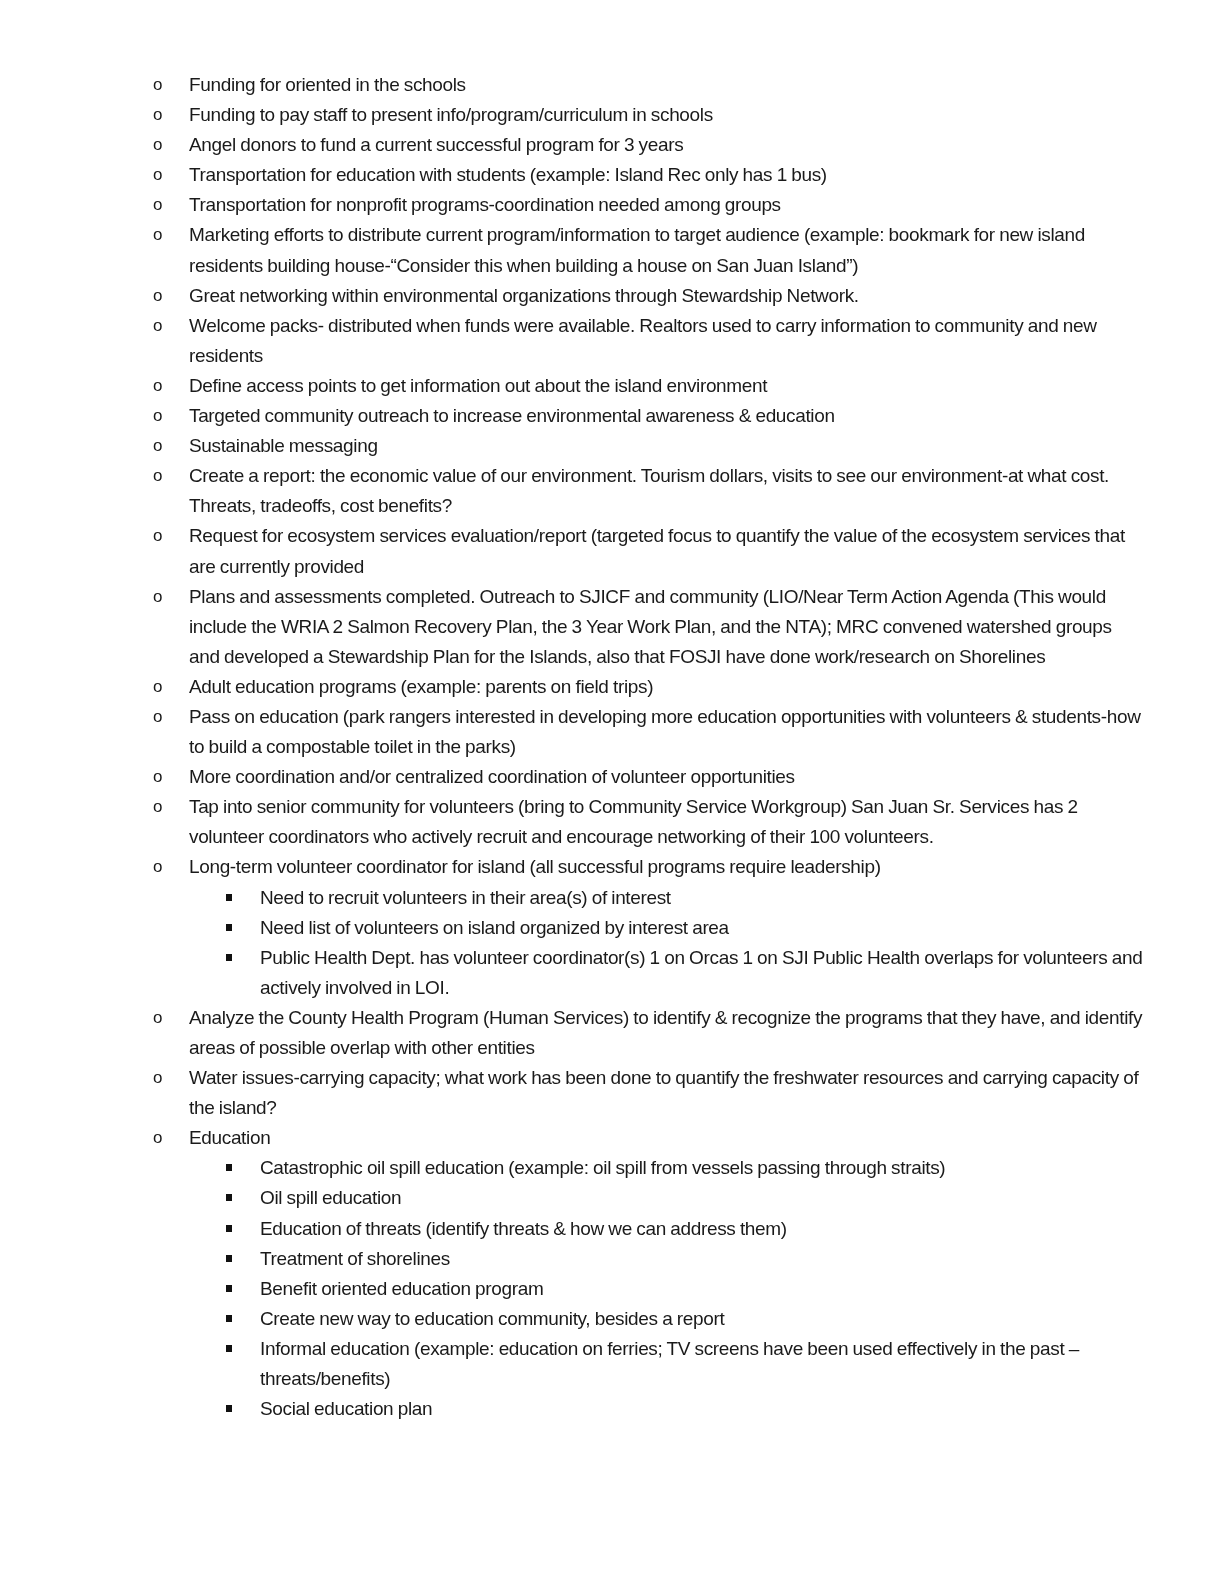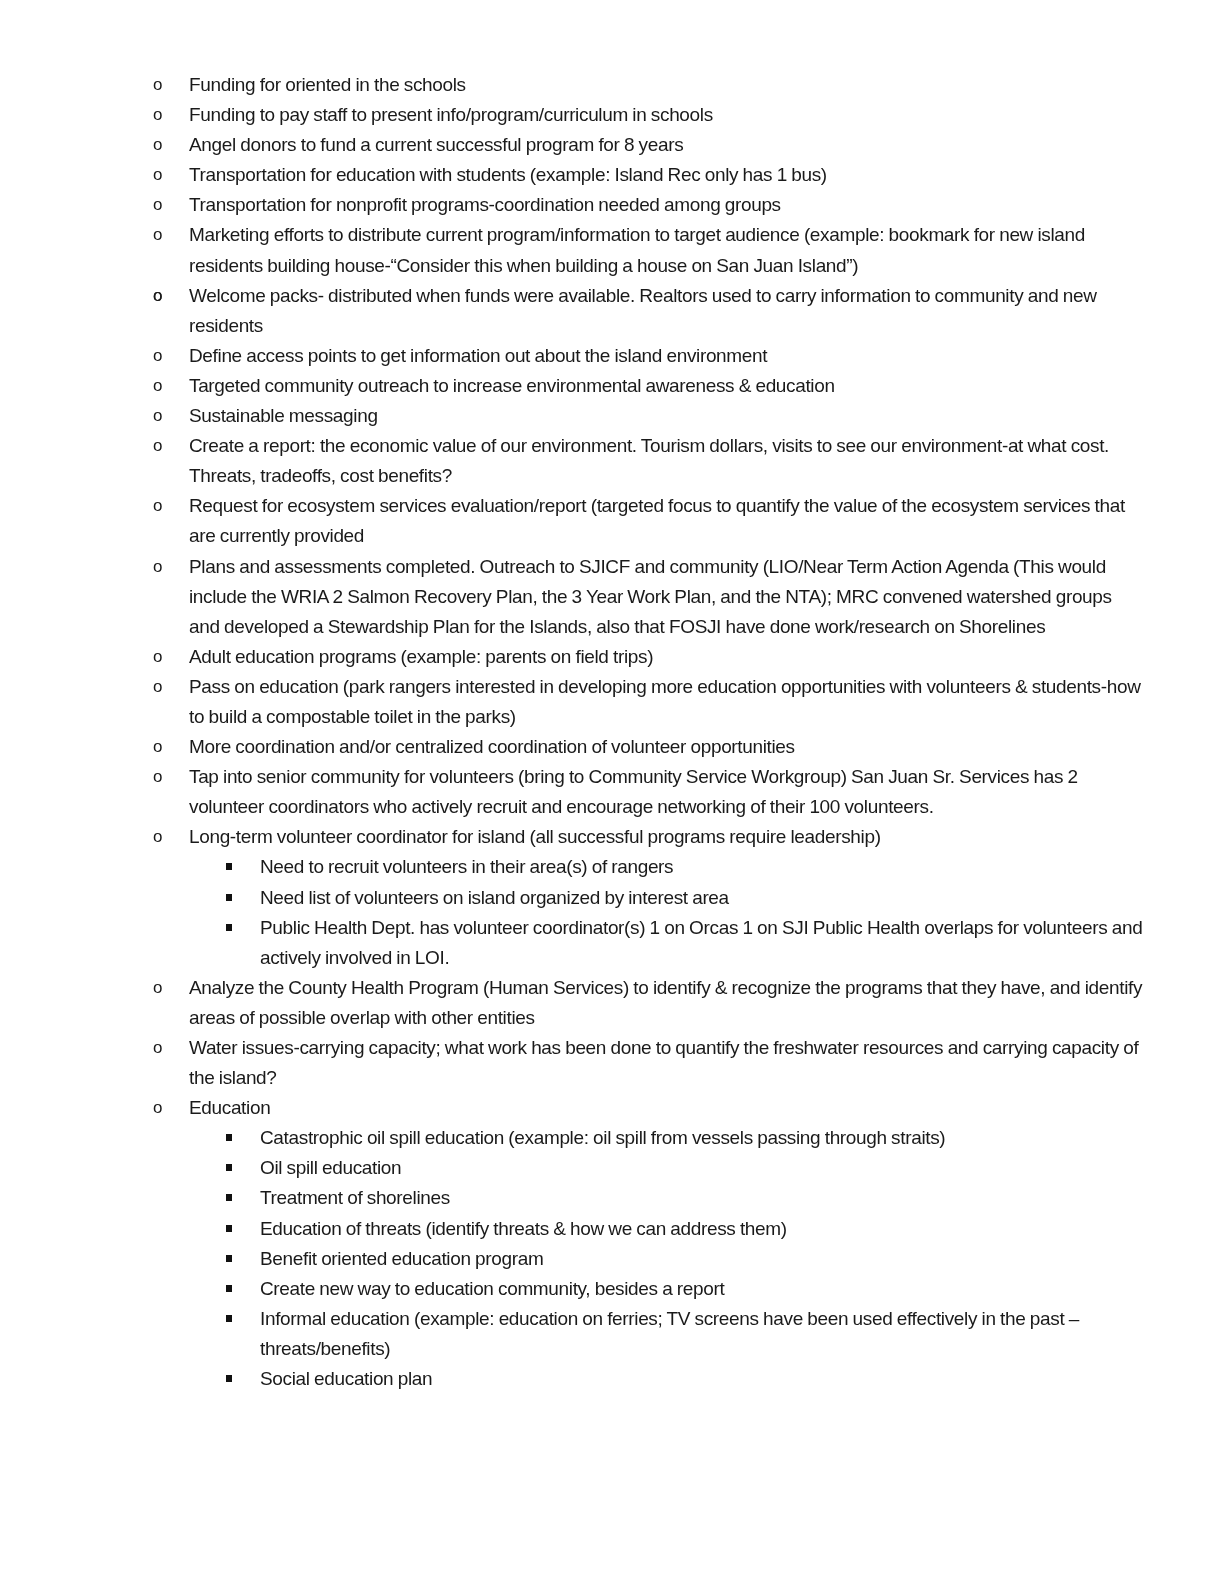--- a/index.html
+++ b/index.html
@@ -36,36 +36,37 @@
     <div class="item l1">
       <span class="bullet">o</span>
       <span class="text">Funding for oriented in the schools</span>
     </div>
     <div class="item l1">
       <span class="bullet">o</span>
       <span class="text">Funding to pay staff to present info/program/curriculum in schools</span>
     </div>
     <div class="item l1">
       <span class="bullet">o</span>
-      <span class="text">Angel donors to fund a current successful program for 8 years</span>
+      <span class="text">Angel donors to fund a current successful program for 3 years</span>
     </div>
     <div class="item l1">
       <span class="bullet">o</span>
       <span class="text">Transportation for education with students (example: Island Rec only has 1 bus)</span>
     </div>
     <div class="item l1">
       <span class="bullet">o</span>
       <span class="text">Transportation for nonprofit programs-coordination needed among groups</span>
     </div>
     <div class="item l1">
       <span class="bullet">o</span>
       <span class="text">Marketing efforts to distribute current program/information to target audience (example: bookmark for new island residents building house-“Consider this when building a house on San Juan Island”)</span>
     </div>
     <div class="item l1">
       <span class="bullet">o</span>
+      <span class="text">Great networking within environmental organizations through Stewardship Network.</span>
     </div>
     <div class="item l1">
       <span class="bullet">o</span>
       <span class="text">Welcome packs- distributed when funds were available. Realtors used to carry information to community and new residents</span>
     </div>
     <div class="item l1">
       <span class="bullet">o</span>
       <span class="text">Define access points to get information out about the island environment</span>
     </div>
     <div class="item l1">
@@ -103,21 +104,21 @@
     <div class="item l1">
       <span class="bullet">o</span>
       <span class="text">Tap into senior community for volunteers (bring to Community Service Workgroup) San Juan Sr. Services has 2 volunteer coordinators who actively recruit and encourage networking of their 100 volunteers.</span>
     </div>
     <div class="item l1">
       <span class="bullet">o</span>
       <span class="text">Long-term volunteer coordinator for island (all successful programs require leadership)</span>
     </div>
     <div class="item l2">
       <span class="bullet"><span class="sq"></span></span>
-      <span class="text">Need to recruit volunteers in their area(s) of rangers</span>
+      <span class="text">Need to recruit volunteers in their area(s) of interest</span>
     </div>
     <div class="item l2">
       <span class="bullet"><span class="sq"></span></span>
       <span class="text">Need list of volunteers on island organized by interest area</span>
     </div>
     <div class="item l2">
       <span class="bullet"><span class="sq"></span></span>
       <span class="text">Public Health Dept. has volunteer coordinator(s) 1 on Orcas 1 on SJI Public Health overlaps for volunteers and actively involved in LOI.</span>
     </div>
     <div class="item l1">
@@ -135,25 +136,25 @@
     <div class="item l2">
       <span class="bullet"><span class="sq"></span></span>
       <span class="text">Catastrophic oil spill education (example: oil spill from vessels passing through straits)</span>
     </div>
     <div class="item l2">
       <span class="bullet"><span class="sq"></span></span>
       <span class="text">Oil spill education</span>
     </div>
     <div class="item l2">
       <span class="bullet"><span class="sq"></span></span>
-      <span class="text">Treatment of shorelines</span>
+      <span class="text">Education of threats (identify threats &amp; how we can address them)</span>
     </div>
     <div class="item l2">
       <span class="bullet"><span class="sq"></span></span>
-      <span class="text">Education of threats (identify threats &amp; how we can address them)</span>
+      <span class="text">Treatment of shorelines</span>
     </div>
     <div class="item l2">
       <span class="bullet"><span class="sq"></span></span>
       <span class="text">Benefit oriented education program</span>
     </div>
     <div class="item l2">
       <span class="bullet"><span class="sq"></span></span>
       <span class="text">Create new way to education community, besides a report</span>
     </div>
     <div class="item l2">

